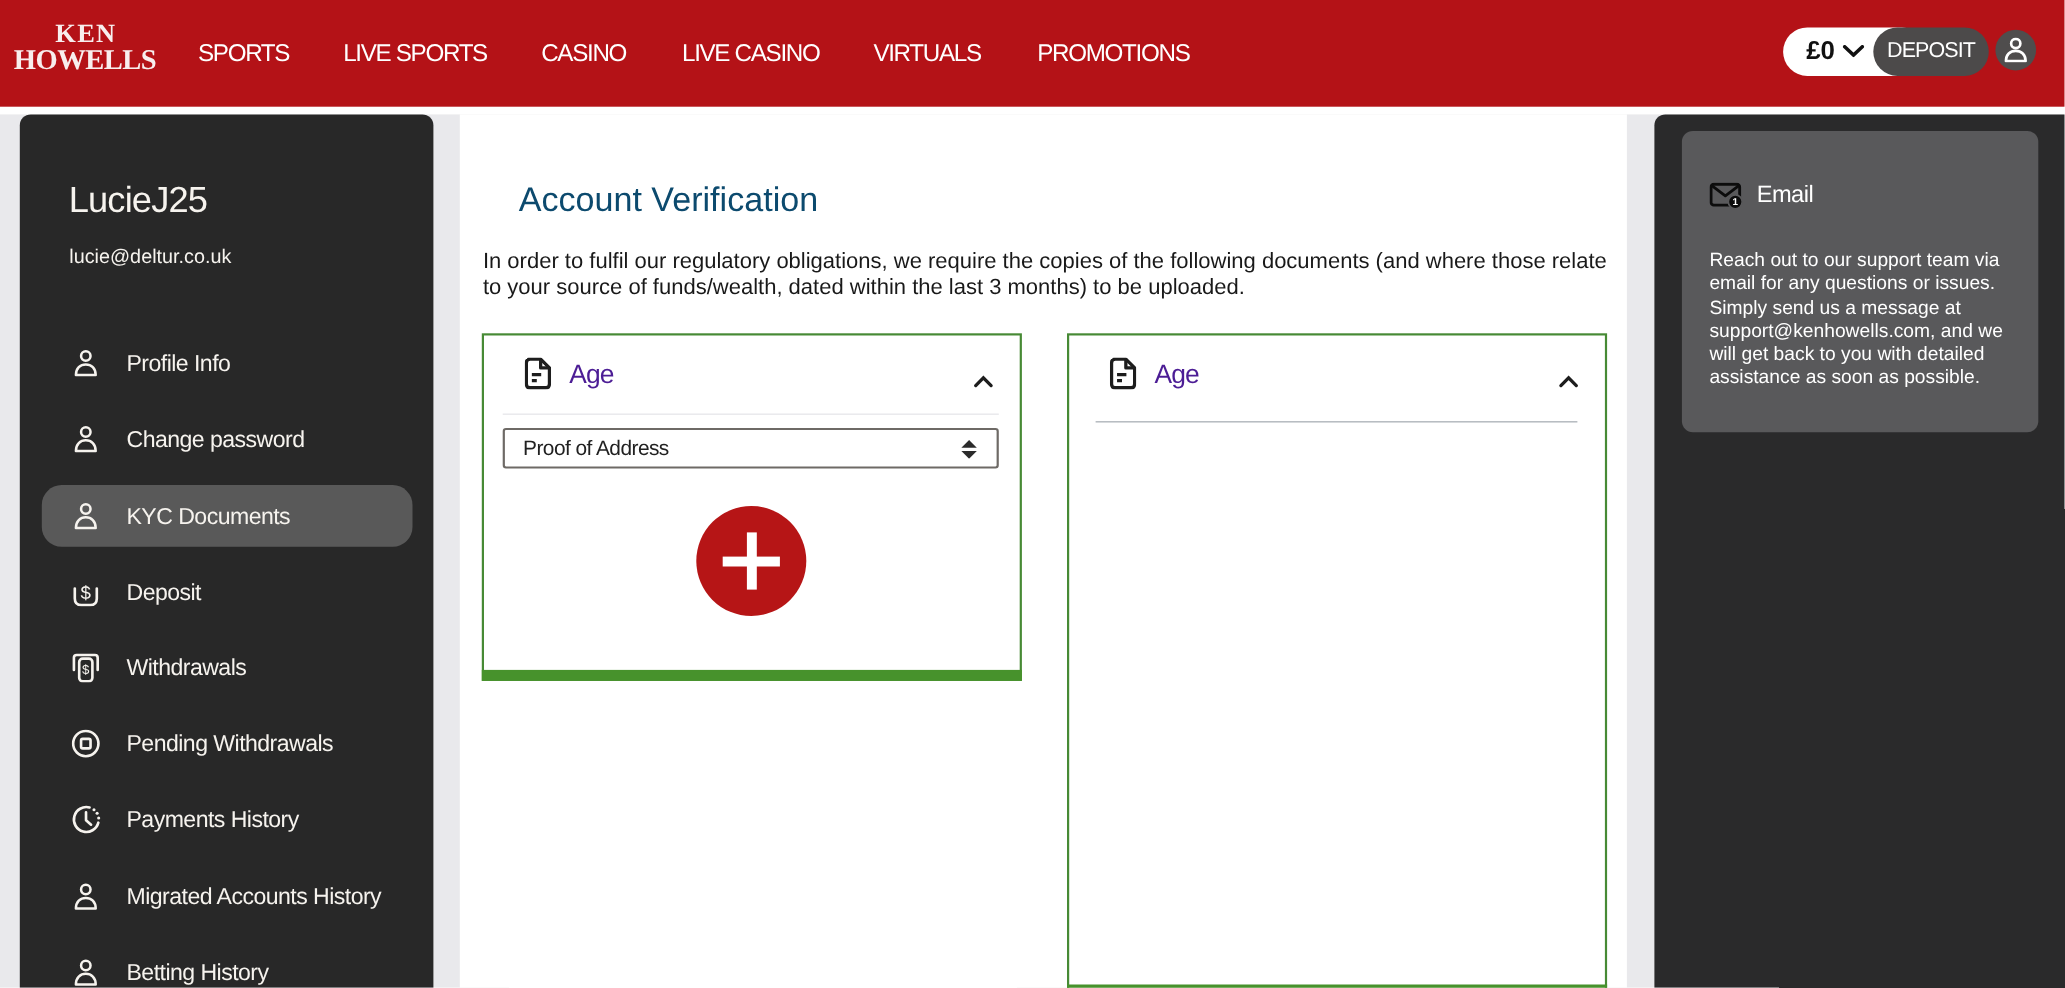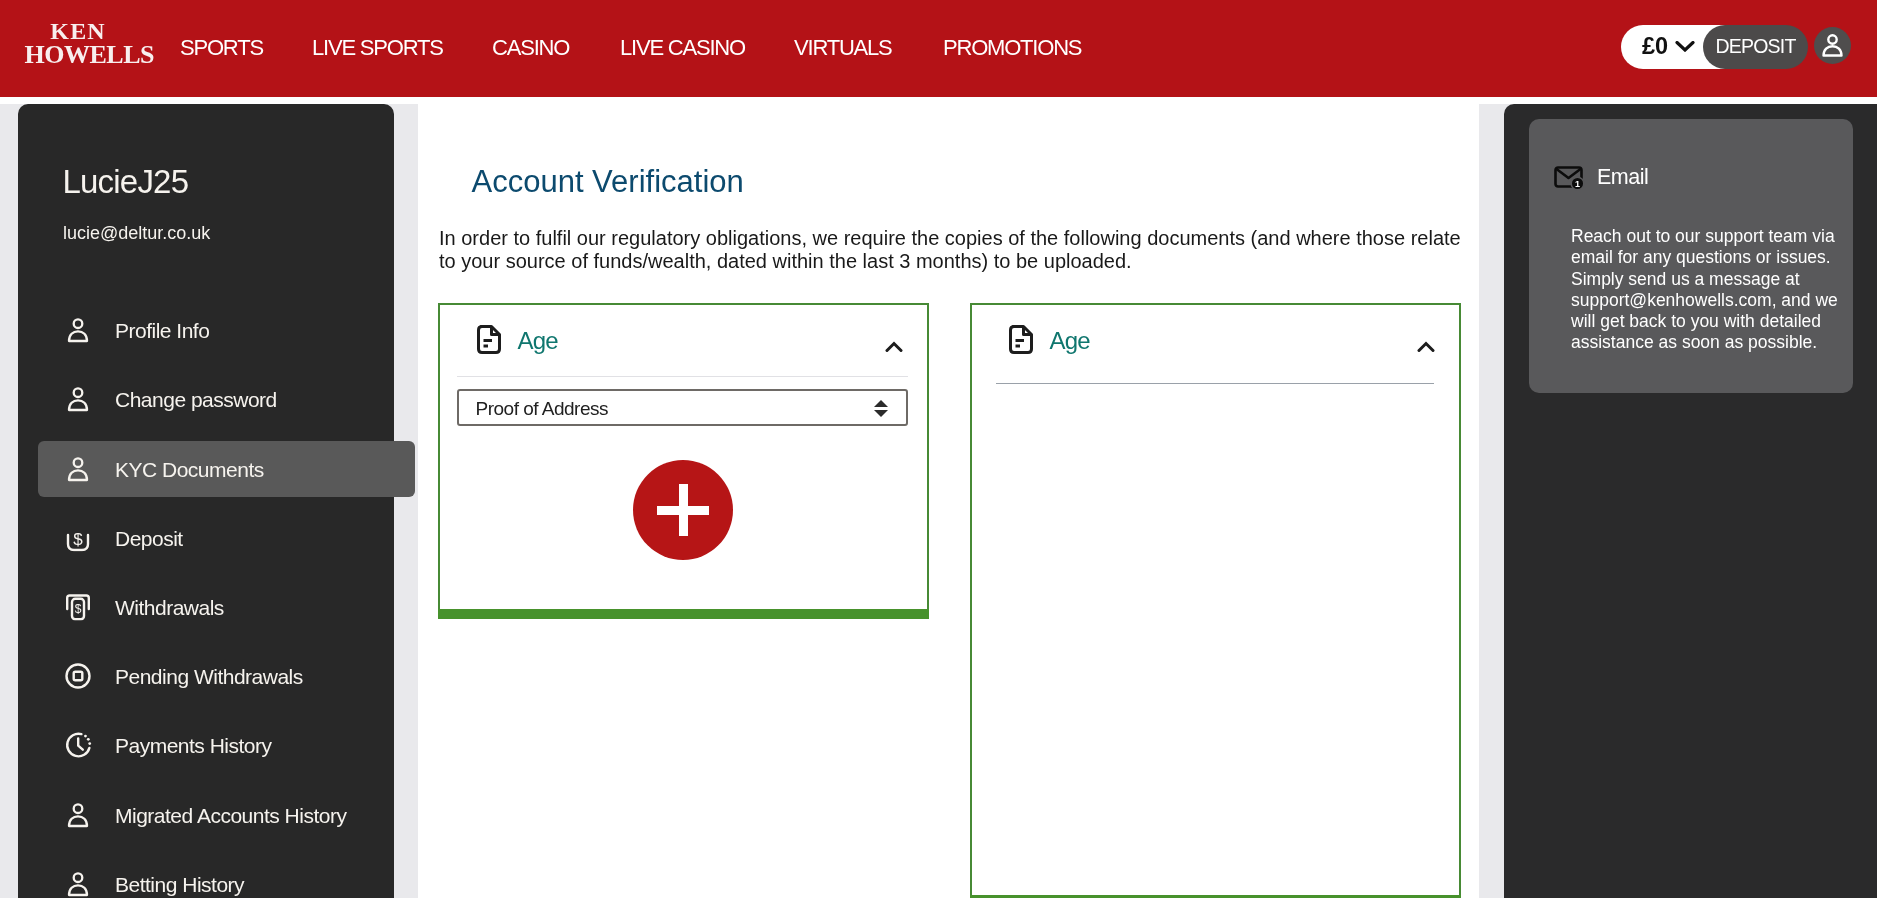--- a/index.html
+++ b/index.html
@@ -4,73 +4,73 @@
 <style>
   * { margin:0; padding:0; box-sizing:border-box; }
   html,body { width:1877px; height:898px; background:#fff; overflow:hidden; }
   body { font-family:"Liberation Sans", sans-serif; }
   #app { position:relative; width:1877px; height:898px;padding-left:28px; }
 
   
   #nav { position:absolute; left:0; top:0; width:1877px; height:97px; background:#b41217; }
   #logo { position:absolute; left:0; top:0; width:155px; height:97px; color:#f8eeee; font-family:"Liberation Serif", serif; text-align:center; font-weight:bold; }
   #logo .l1 { position:absolute; left:0; top:19px; width:155px; font-size:24px; line-height:24px; letter-spacing:1.2px; text-indent:1.2px; }
-  #logo .l2 { position:absolute; left:0; top:42px; width:155px; font-size:26px; line-height:26px; letter-spacing:-0.5px; text-indent:-0.5px;margin-left:12px; }
+  #logo .l2 { position:absolute; left:0; top:42px; width:155px; font-size:26px; line-height:26px; letter-spacing:-0.5px; text-indent:-0.5px; }
   .navitem { position:absolute; top:37px; color:#fff; font-size:22px; line-height:22px; letter-spacing:-1.2px; }
 
   #balpill { position:absolute; left:1621px; top:24.5px; width:130px; height:44px; background:#fff; border-radius:22px; }
   #balpill .amt { position:absolute; left:21px; top:9px; font-size:23.5px; line-height:24px; font-weight:bold; color:#111; }
   #balpill svg { position:absolute; left:54px; top:16.5px; }
   #deppill { position:absolute; left:1703px; top:24.5px; width:105px; height:44px; background:#4c4a4a; border-radius:22px; }
   #deppill span { position:absolute; left:0; top:11px; width:105px; text-align:center; color:#fff; font-size:19.5px; line-height:20px; letter-spacing:-0.8px; }
   #usercirc { position:absolute; left:1814px; top:27px; width:37px; height:37px; border-radius:50%; background:#4f4d4d; }
   #usercirc svg { position:absolute; left:8px; top:7px; }
 
   
   #graybg { position:absolute; left:0; top:104px; width:1877px; height:794px; background:#e9e9ec; }
 
   
   #side { position:absolute; left:18px; top:104px; width:376px; height:794px; background:#282828; border-radius:10px 10px 0 0; color:#f6f3ee; }
   #side .uname { position:absolute; left:44.5px; top:60px; font-size:33px; line-height:36px; letter-spacing:-0.8px; }
   #side .uemail { position:absolute; left:45px; top:118.5px; font-size:18px; line-height:20px; }
   .mrow { position:absolute; left:0; width:376px; height:56px; }
-  .mrow.hl { left:20px; width:377px; background:#595959; border-radius:6px; }
+  .mrow.hl { left:20px; width:337px; background:#595959; border-radius:18px; }
   .mrow .micon { position:absolute; left:46.5px; top:50%; transform:translateY(-50%); }
   .mrow.hl .micon { left:26.5px; }
   .mrow .mtxt { position:absolute; left:97px; top:calc(50% + 0.5px); transform:translateY(-50%); font-size:21px; line-height:24px; letter-spacing:-0.5px; }
   .mrow.hl .mtxt { left:77px; }
 
   
   #main { position:absolute; left:418px; top:104px; width:1061px; height:794px; background:#fff; }
   #main h1 { position:absolute; left:53.5px; top:62px; font-size:31px; line-height:32px; font-weight:normal; color:#0c4a6e; }
   #main .para { position:absolute; left:21px; top:123px; font-size:20px; line-height:23px; color:#191919; white-space:nowrap; }
 
   .card { position:absolute; background:#fff; border:2px solid #478a35; }
   #card1 { left:20px; top:199px; width:491px; height:316px; }
   #card2 { left:552px; top:199px; width:491px; height:602px; }
   .chead-icon { position:absolute; left:37px; top:19.5px; }
-  .chead-txt { position:absolute; left:77.5px; top:21.5px; font-size:24px; line-height:27px; letter-spacing:-0.8px; color:#0f766e; }
+  .chead-txt { position:absolute; left:77.5px; top:21.5px; font-size:24px; line-height:27px; letter-spacing:-0.8px; color:#4c1d95; }
   .chev { position:absolute; right:24px; top:36px; }
   #card1 .divider { position:absolute; left:17px; top:71px; width:451px; height:1px; background:#e1e1e5; }
   #card2 .divider { position:absolute; left:24px; top:78px; width:438px; height:1px; background:#9aa1a9; }
   #selbox { position:absolute; left:17px; top:84px; width:451px; height:37px; border:2px solid #6e6a66; border-radius:3px;text-align:center; }
   #selbox .stxt { position:absolute; left:16.5px; top:8px; font-size:19px; line-height:20px; letter-spacing:-0.5px; color:#212121; }
   #selbox svg { position:absolute; right:17px; top:9px; }
   #plusbtn { position:absolute; left:193px; top:155px; width:100px; height:100px; border-radius:50%; background:#b61516; }
   #plusbtn .ph { position:absolute; left:24px; top:46px; width:52px; height:9px; background:#fff; }
   #plusbtn .pv { position:absolute; left:45.5px; top:24px; width:9px; height:52px; background:#fff; }
   .gbar { position:absolute; left:-2px; bottom:-2px; height:10px; background:#47922c; }
   #card1 .gbar { width:491px; }
   #card2 .gbar { width:491px; }
 
   
   #rside { position:absolute; left:1504px; top:104px; width:373px; height:794px; background:#2a2a2b; border-radius:10px 0 0 0; }
   #rcard { position:absolute; left:25px; top:15px; width:324px; height:274px; background:#59595b; border-radius:10px; color:#fff; }
   #rcard .etitle { position:absolute; left:68px; top:45.5px; font-size:21.5px; line-height:24px; letter-spacing:-0.5px; }
-  #rcard .ebody { position:absolute; left:25px; top:107px; width:282px; font-size:17.5px; line-height:21.3px;margin-left:17px; }
+  #rcard .ebody { position:absolute; left:25px; top:107px; width:282px; font-size:17.5px; line-height:21.3px; }
   #rcard .eicon { position:absolute; left:25px; top:47px; }
 </style>
 </head>
 <body>
 <div id="app">
   <div id="nav">
     <div id="logo">
         <div class="l1">KEN</div>
         <div class="l2">HOWELLS</div>
       </div>

